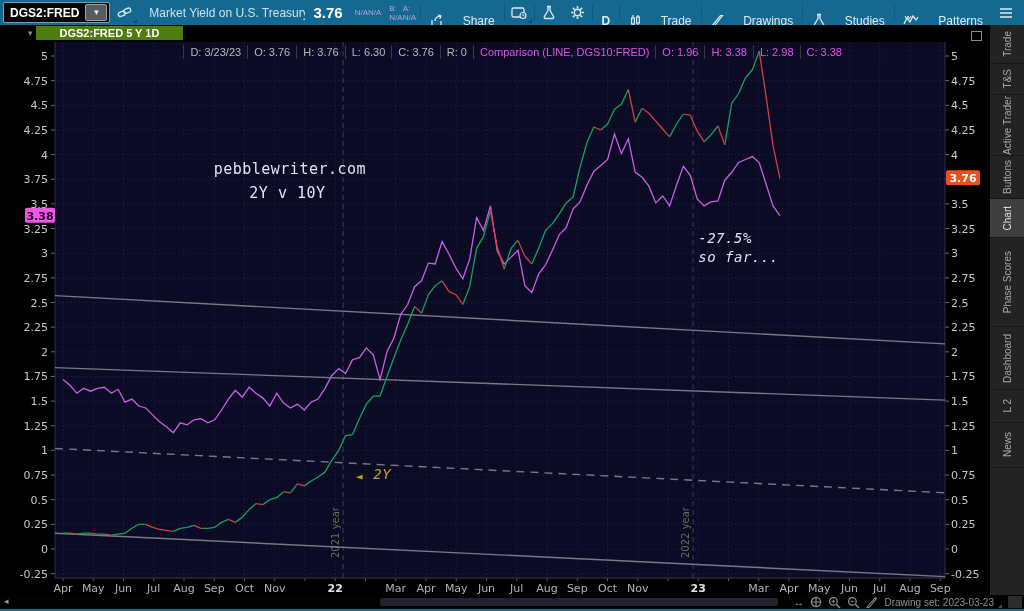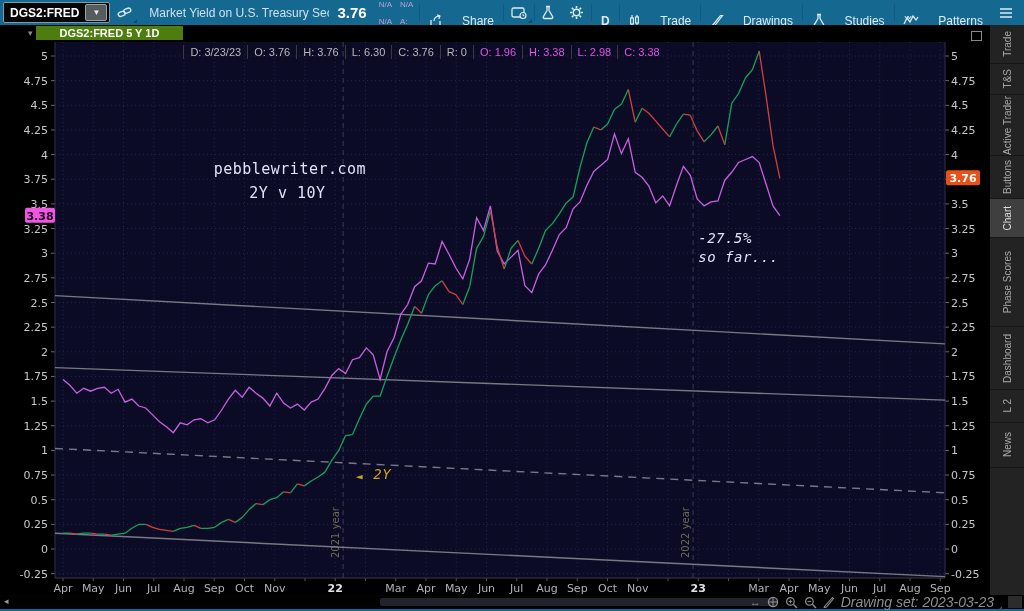--- a/index.html
+++ b/index.html
@@ -15,21 +15,21 @@
   .sym-drop{width:20px;height:15px;background:#565b5e;border:1px solid #9aa3a8;border-radius:2px;
     margin-right:2px;display:flex;align-items:center;justify-content:center;color:#e8e8e8;font-size:8px;}
   .tb-ic{display:flex;align-items:center;justify-content:center;padding:0 7px;height:25px;position:relative;}
   .tb-btn{display:flex;align-items:center;gap:19px;padding:0 9px;height:25px;position:relative;cursor:default;margin-top:16px;}
   .tb-btn span{font-size:12px;color:#dcebf3;}
   .corner:after{content:"";position:absolute;right:2px;bottom:2px;width:0;height:0;
     border-left:4px solid transparent;border-bottom:4px solid #0c4c6c;}
   .sep{width:1px;height:17px;background:#0f5a7e;}
   .tb-title{width:272px;white-space:nowrap;overflow:hidden;font-size:12px;color:#cfe2ed;padding-left:10px;}
   .tb-price{font-size:15px;font-weight:bold;color:#ffffff;padding:0 8px;}
-  .na-col{display:flex;flex-direction:column;justify-content:space-between;font-size:8px;line-height:9px;color:#b9a2d8;padding:0 4px;gap:8px;}
+  .na-col{display:flex;flex-direction:row;justify-content:space-between;font-size:8px;line-height:9px;color:#b9a2d8;padding:0 4px;}
   .menu-btn{margin-left:auto;}
   svg.ic{display:block;}
 
   
   .chart-wrap{position:absolute;left:0;top:25px;width:990px;height:570px;background:#000;}
   .ohlc{position:absolute;left:28px;top:0;height:16px;display:flex;align-items:center;
     font-size:11px;color:#b8b8b8;z-index:5;}
   .ohlc .collapse{color:#8a8a8a;font-size:9px;margin-right:3px;}
   .ohlc .chip{background:#4d7c0f;color:#ffffff;font-weight:bold;padding:1px 24px;}
   .ohlc .f{padding:1px 6px;border-left:1px solid #3a3a3a;margin-top:38px;}
@@ -45,21 +45,21 @@
   .rtab.active{background:#3f3f3f;color:#e0e0e0;}
   .rtab-fill{flex:1;}
 
   
   .bottombar{position:absolute;left:0;top:595px;width:1024px;height:16px;background:#020202;
     border-bottom:2px solid #15688f;box-sizing:border-box;}
   .scroll-left{position:absolute;left:4px;top:1px;color:#9a9a9a;font-size:9px;}
   .hthumb{position:absolute;left:380px;top:3px;width:398px;height:8px;background:#23232e;border-radius:2px;}
   .bb-right{position:absolute;right:2px;top:0;height:14px;display:flex;align-items:center;gap:6px;}
   .bb-ic{display:flex;align-items:center;color:#8f8f8f;font-size:11px;}
-  .ds-label{color:#8f8f8f;font-size:14px;position:relative;padding-right:8px;font-style:italic;}
+  .ds-label{color:#8f8f8f;font-size:10px;position:relative;padding-right:8px;}
   .ds-label:after{content:"";position:absolute;right:0;bottom:0;width:0;height:0;
     border-left:4px solid transparent;border-bottom:4px solid #4a4a4a;}
   .grip{width:14px;height:12px;background:#2c2c2c;}
 </style>
 </head>
 <body>
 
 <div class="app">
 
   <div class="topbar">
@@ -170,20 +170,21 @@
   <div class="chart-wrap">
     <div class="ohlc">
       <span class="collapse">▾</span>
       <span class="chip">DGS2:FRED 5 Y 1D</span>
       <span class="f">D: 3/23/23</span>
       <span class="f">O: 3.76</span>
       <span class="f">H: 3.76</span>
       <span class="f">L: 6.30</span>
       <span class="f">C: 3.76</span>
       <span class="f">R: 0</span>
+      <span class="f cmp">Comparison (LINE, DGS10:FRED)</span>
       <span class="f cmp">O: 1.96</span>
       <span class="f cmp">H: 3.38</span>
       <span class="f cmp">L: 2.98</span>
       <span class="f cmp">C: 3.38</span>
     </div>
     <div class="maxi"></div>
     <svg id="plot-svg" width="990" height="570" viewBox="0 0 990 570">
         <rect x="55" y="17" width="890" height="536" fill="#0b0b26"></rect>
         <line x1="55" y1="31" x2="945" y2="31" stroke="#23234d" stroke-width="1" stroke-dasharray="1,3"></line>
         <line x1="51" y1="31" x2="55" y2="31" stroke="#6a6a6a" stroke-width="1"></line>

